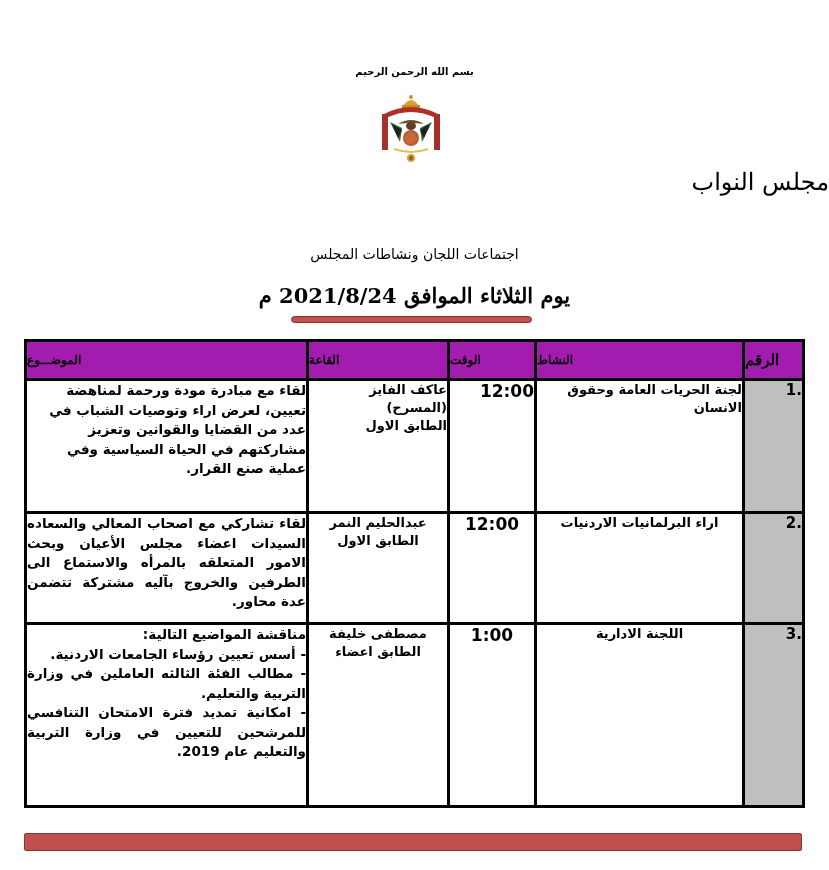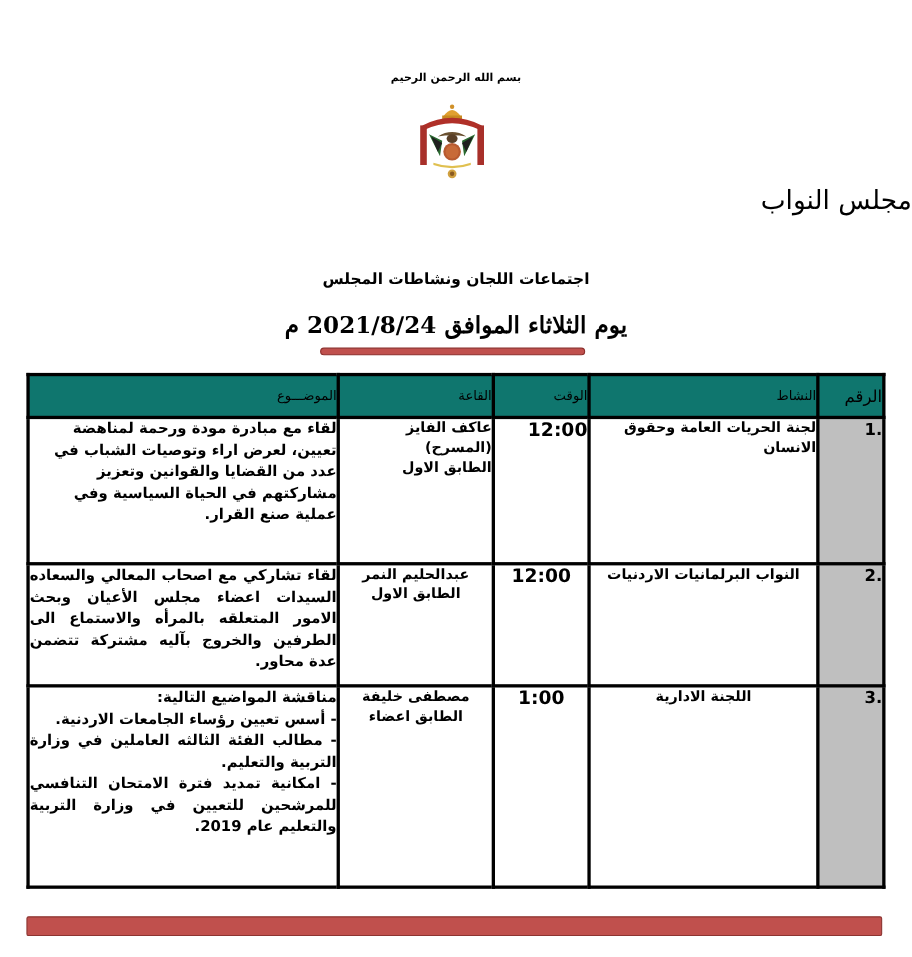--- a/index.html
+++ b/index.html
@@ -1,25 +1,25 @@
 <!DOCTYPE html>
 <html><head>
   <meta charset="utf-8">
   <style>
     html, body { margin: 0; padding: 0; background: #ffffff; }
     body { width: 829px; height: 870px; position: relative; overflow: hidden; font-family: "DejaVu Sans", sans-serif; color: #000; }
     .basmala { position: absolute; top: 66px; left: 0; width: 829px; text-align: center; font-size: 10px; font-weight: bold; direction: rtl; }
     .emblem { position: absolute; left: 376px; top: 92px; width: 70px; height: 72px; }
     .logo-text { position: absolute; top: 168px; left: 0; width: 829px; text-align: right; font-family: "DejaVu Serif", serif; font-size: 24px; direction: rtl; letter-spacing: -1px; }
-    .subtitle { position: absolute; top: 246px; left: 0; width: 829px; text-align: center; font-size: 14px; font-weight: bold; direction: rtl; }
+    .subtitle { position: absolute; top: 246px; left: 0; width: 829px; text-align: center; font-size: 14px; font-weight: normal; direction: rtl; }
     .date-title { position: absolute; top: 283px; left: 0; width: 829px; text-align: center; font-family: "DejaVu Serif", serif; font-size: 21px; font-weight: bold; direction: rtl; }
     .date-underline { position: absolute; left: 291px; top: 316px; width: 241px; height: 7px; border-radius: 4px; background: #c0504d; border: 1px solid #8c2e2b; box-sizing: border-box; }
     table.sched { position: absolute; left: 24px; top: 339px; width: 778px; border-collapse: collapse; direction: rtl; table-layout: fixed; }
     table.sched th, table.sched td { border: 3px solid #000; vertical-align: top; padding: 0; }
-    table.sched th { background: #0f766e; height: 36px; font-family: "DejaVu Serif", serif; font-weight: normal; font-size: 12px; vertical-align: middle; text-align: right; }
+    table.sched th { background: #a21caf; height: 36px; font-family: "DejaVu Serif", serif; font-weight: bold; font-size: 12px; vertical-align: middle; text-align: left; }
     table.sched th.num-h { font-size: 15px; }
     td.num { background: #bfbfbf; font-weight: bold; font-size: 15px; padding: 8px 10px 0 0; text-align: right; }
     td.activity { text-align: center; font-weight: bold; font-size: 13px; padding-top: 6px; line-height: 18px; }
     td.time { text-align: center; font-weight: bold; font-size: 17px; padding-top: 6px; }
     td.hall { text-align: center; font-weight: bold; font-size: 13px; padding-top: 4px; line-height: 18px; }
     td.topic { text-align: justify; text-align-last: right; font-weight: bold; font-size: 13.5px; padding: 3px 4px 2px 4px; line-height: 19.5px; }
     tr.r1 td { height: 130px; text-align: right; }
     tr.r2 td { height: 108px; margin-left: 40px; }
     tr.r3 td { height: 180px; margin-top: 29px; }
     .line { display: block; }
@@ -89,21 +89,21 @@
         <span class="line">عاكف الفايز</span>
         <span class="line">(المسرح)</span>
         <span class="line">الطابق الاول</span>
       </td>
       <td class="topic">
         <span class="line">لقاء مع مبادرة مودة ورحمة لمناهضة تعيين، لعرض اراء وتوصيات الشباب في عدد من القضايا والقوانين وتعزيز مشاركتهم في الحياة السياسية وفي عملية صنع القرار.</span>
       </td>
     </tr>
     <tr class="r2">
       <td class="num">.2</td>
-      <td class="activity">النواب البرلمانيات الاردنيات</td>
+      <td class="activity">اراء البرلمانيات الاردنيات</td>
       <td class="time">12:00</td>
       <td class="hall">
         <span class="line">عبدالحليم النمر</span>
         <span class="line">الطابق الاول</span>
       </td>
       <td class="topic">
         <span class="line">لقاء تشاركي مع اصحاب المعالي والسعاده السيدات اعضاء مجلس الأعيان وبحث الامور المتعلقه بالمرأه والاستماع الى الطرفين والخروج بآليه مشتركة تتضمن عدة محاور.</span>
       </td>
     </tr>
     <tr class="r3">

